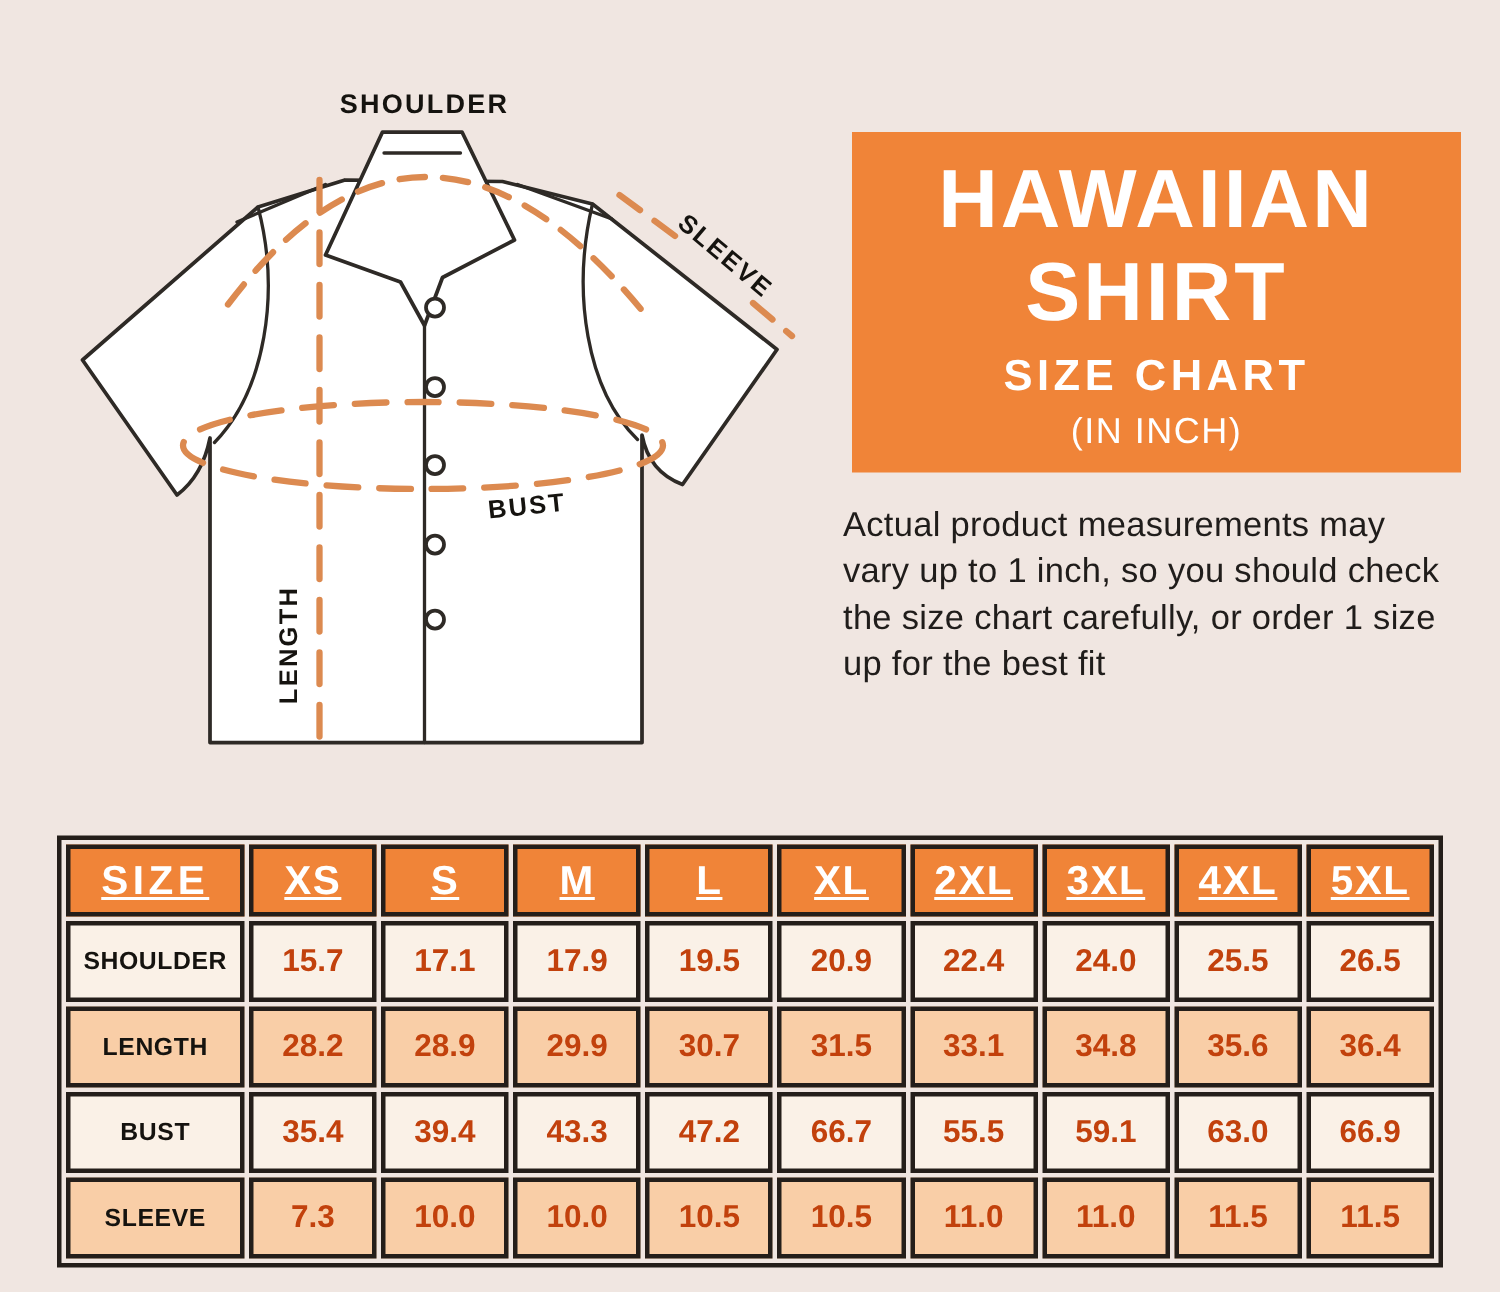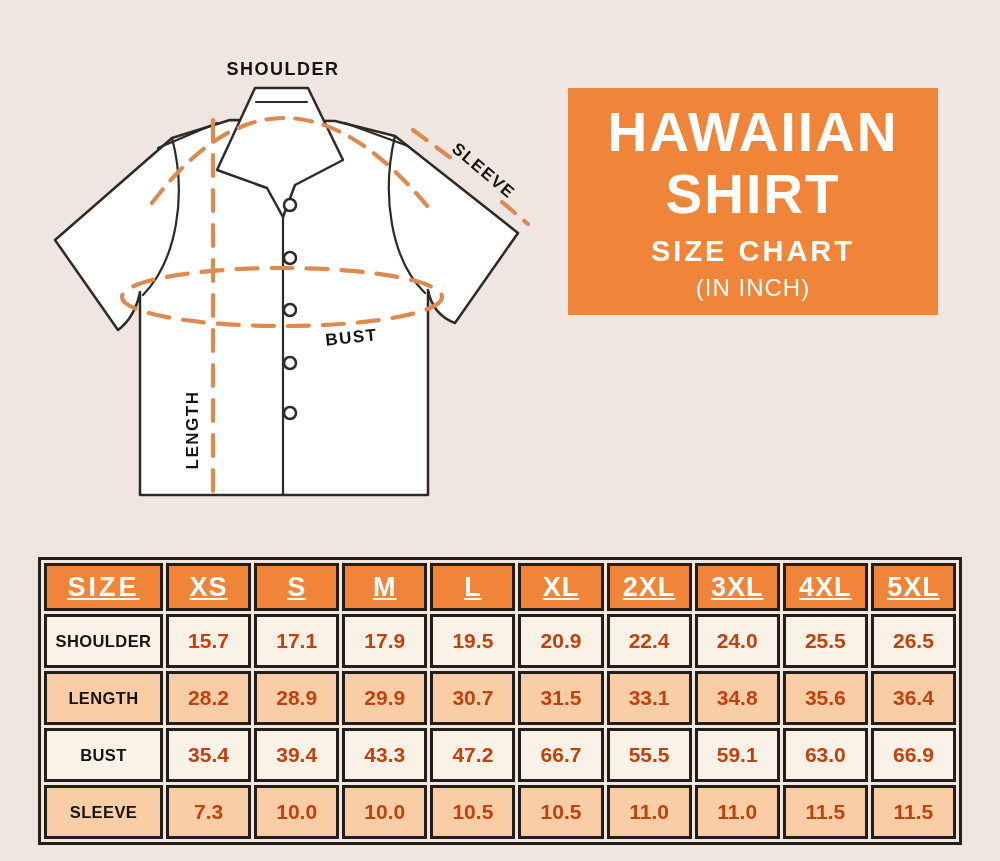--- a/index.html
+++ b/index.html
@@ -23,21 +23,21 @@
   .diagram-svg{position:absolute;left:25px;top:45px;width:515px;height:500px;}
   .shirt-line{fill:#FFFFFF;stroke:#2E2A26;stroke-width:2.5;stroke-linejoin:round;}
   .seam{fill:none;stroke:#2E2A26;stroke-width:2.2;stroke-linecap:round;}
   .dash{fill:none;stroke:var(--dash);stroke-width:4.2;stroke-linecap:round;}
   .dash-long{stroke-dasharray:21 14;}
   .dash-mid{stroke-dasharray:17 12;}
   .svg-label{font-family:"Liberation Sans",sans-serif;font-weight:bold;fill:#15130F;}
 
   
   .title-box{
-    position:absolute;left:568px;top:88px;width:370px;height:227px;
+    position:absolute;left:568px;top:88px;width:406px;height:227px;
     background:var(--accent);color:#FFFFFF;text-align:center;
     display:flex;flex-direction:column;align-items:center;justify-content:center;
   }
   .title-main{font-size:55px;font-weight:bold;letter-spacing:2px;line-height:62px;}
   .title-sub{font-size:29px;font-weight:bold;letter-spacing:3px;margin-top:10px;}
   .title-unit{font-size:24px;font-weight:normal;letter-spacing:1px;margin-top:6px;}
   .note{
     position:absolute;left:562px;top:334px;width:412px;
     font-size:23px;line-height:31px;color:#201D1B;letter-spacing:0.2px;
   }
@@ -112,20 +112,21 @@
     <text class="svg-label" font-size="17" letter-spacing="1.5" text-anchor="middle" transform="translate(173,385) rotate(-90)">LENGTH</text>
   </svg>
 
   <div class="title-box">
     <div class="title-main">HAWAIIAN</div>
     <div class="title-main">SHIRT</div>
     <div class="title-sub">SIZE CHART</div>
     <div class="title-unit">(IN INCH)</div>
   </div>
 
+  <p class="note">Actual product measurements may vary up to 1 inch, so you should check the size chart carefully, or order 1 size up for the best fit</p>
 
   <div class="table-wrap">
     <table class="size-table">
       <thead>
         <tr>
             <th>SIZE</th>
             <th>XS</th>
             <th>S</th>
             <th>M</th>
             <th>L</th>

